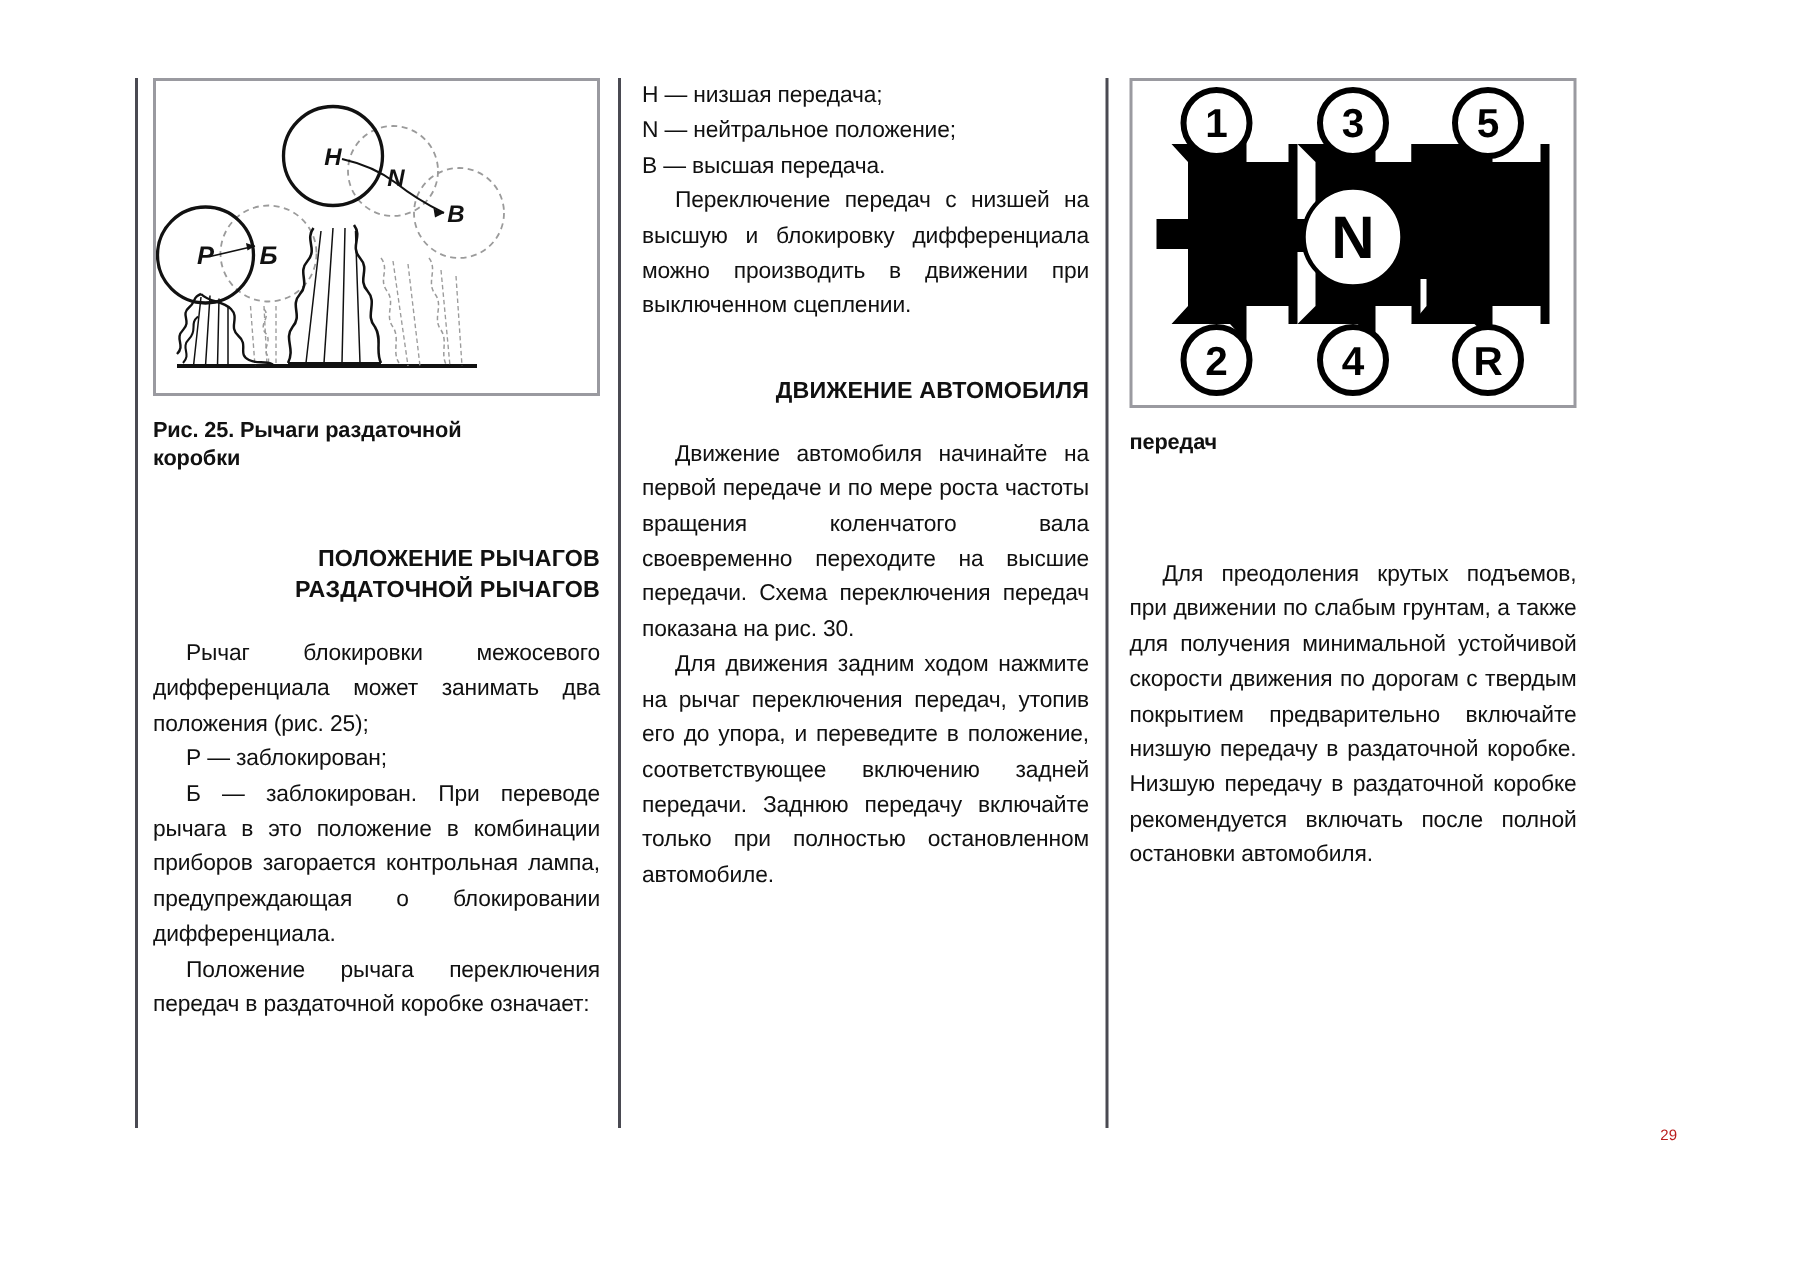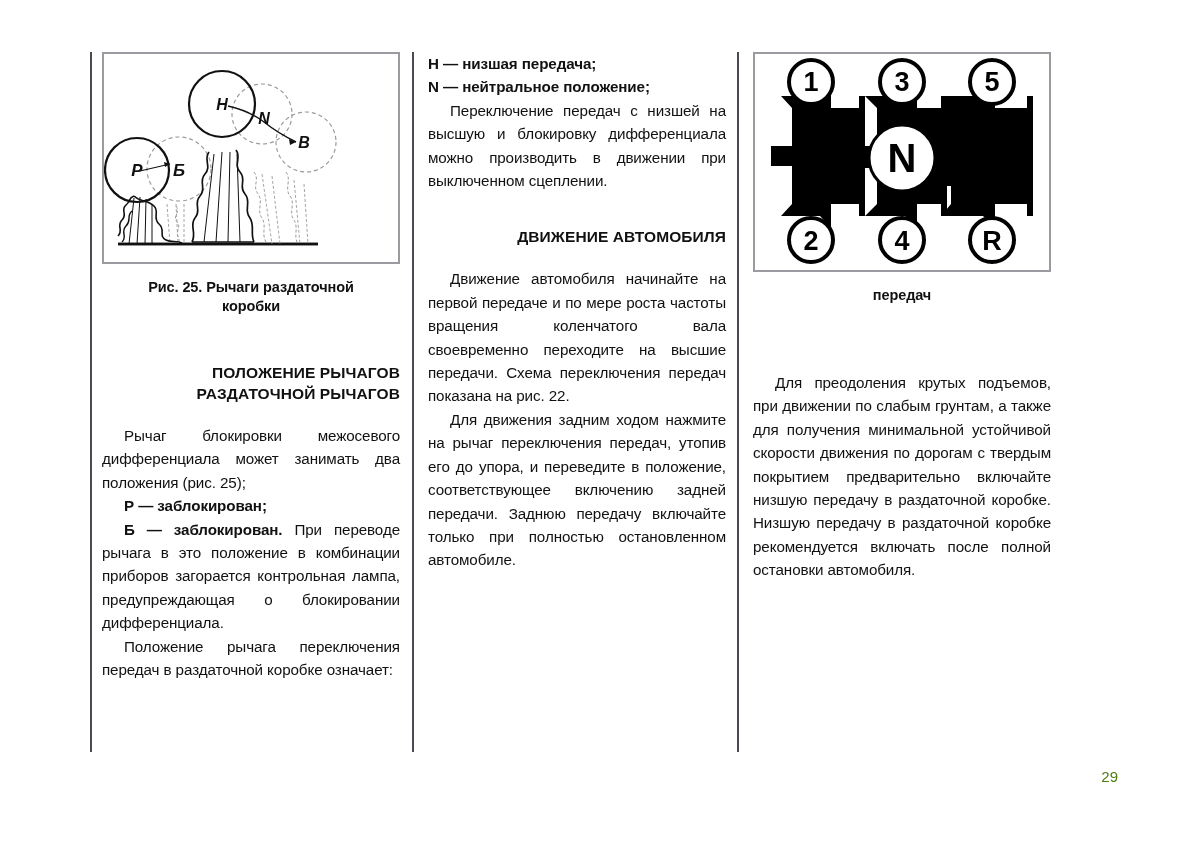--- a/index.html
+++ b/index.html
@@ -51,21 +51,21 @@
   .figure-box {
     border: 2px solid #9a9aa0;
     background: #fff;
     box-sizing: border-box;
     position: relative;
   }
   .fig25-box { width: 298px; height: 212px; }
   .fig26-box { width: 298px; height: 220px; }
 
   .fig-caption {
-    text-align: center;
+    text-align: left;
     font-weight: bold;
     font-size: 14.5px;
     line-height: 19px;
     margin-top: 14px;
     letter-spacing: -0.1px;
   }
 
   
   .body-text {
     font-size: 15.2px;
@@ -73,41 +73,40 @@
     text-align: justify;
     text-justify: inter-word;
     letter-spacing: -0.1px;
   }
   .para {
     margin: 0;
     text-indent: 22px;
     text-align: justify;
   }
   .para.noindent { text-indent: 0; }
-  .b { font-weight: bold; }
+  .b { font-weight: normal; }
 
   .section-head {
     text-align: right;
     font-weight: bold;
     font-size: 15.5px;
     line-height: 21px;
     letter-spacing: 0.1px;
   }
   .gap-md { height: 20px; }
   .gap-lg { height: 34px; }
   .gap-xl { height: 46px; }
 
   
   .page-number {
     position: absolute;
     right: 82px;
     top: 752px;
-    font-size: 15px;
-    color: #4d7c0f;
-    margin-top: 16px;
+    font-size: 10px;
+    color: #b91c1c;
   }
 
   svg { display: block; }
 </style>
 </head>
 <body>
 
 <div class="page">
 
   <div class="col-rule r1"></div>
@@ -188,31 +187,32 @@
       <p class="para b">Р — заблокирован;</p>
       <p class="para"><span class="b">Б — заблокирован.</span><span> При переводе рычага в это положение в комбинации приборов загорается контрольная лампа, предупреждающая о блокировании дифференциала.</span></p>
       <p class="para">Положение рычага переключения передач в раздаточной коробке означает:</p>
     </div>
   </div>
 
   <div class="column col2">
     <div class="body-text">
       <p class="para noindent b">Н — низшая передача;</p>
       <p class="para noindent b">N — нейтральное положение;</p>
+      <p class="para noindent b">В — высшая передача.</p>
       <p class="para">Переключение передач с низшей на высшую и блокировку дифференциала можно производить в движении при выключенном сцеплении.</p>
     </div>
 
     <div class="gap-lg"></div>
 
     <div class="section-head">ДВИЖЕНИЕ АВТОМОБИЛЯ</div>
 
     <div class="gap-md"></div>
 
     <div class="body-text">
-      <p class="para">Движение автомобиля начинайте на первой передаче и по мере роста частоты вращения коленчатого вала своевременно переходите на высшие передачи. Схема переключения передач показана на рис. 22.</p>
+      <p class="para">Движение автомобиля начинайте на первой передаче и по мере роста частоты вращения коленчатого вала своевременно переходите на высшие передачи. Схема переключения передач показана на рис. 30.</p>
       <p class="para">Для движения задним ходом нажмите на рычаг переключения передач, утопив его до упора, и переведите в положение, соответствующее включению задней передачи. Заднюю передачу включайте только при полностью остановленном автомобиле.</p>
     </div>
   </div>
 
   <div class="column col3">
 
     <div class="figure-box fig26-box">
       <svg width="294" height="216" viewBox="0 0 294 216">
         <g fill="#000">
 

